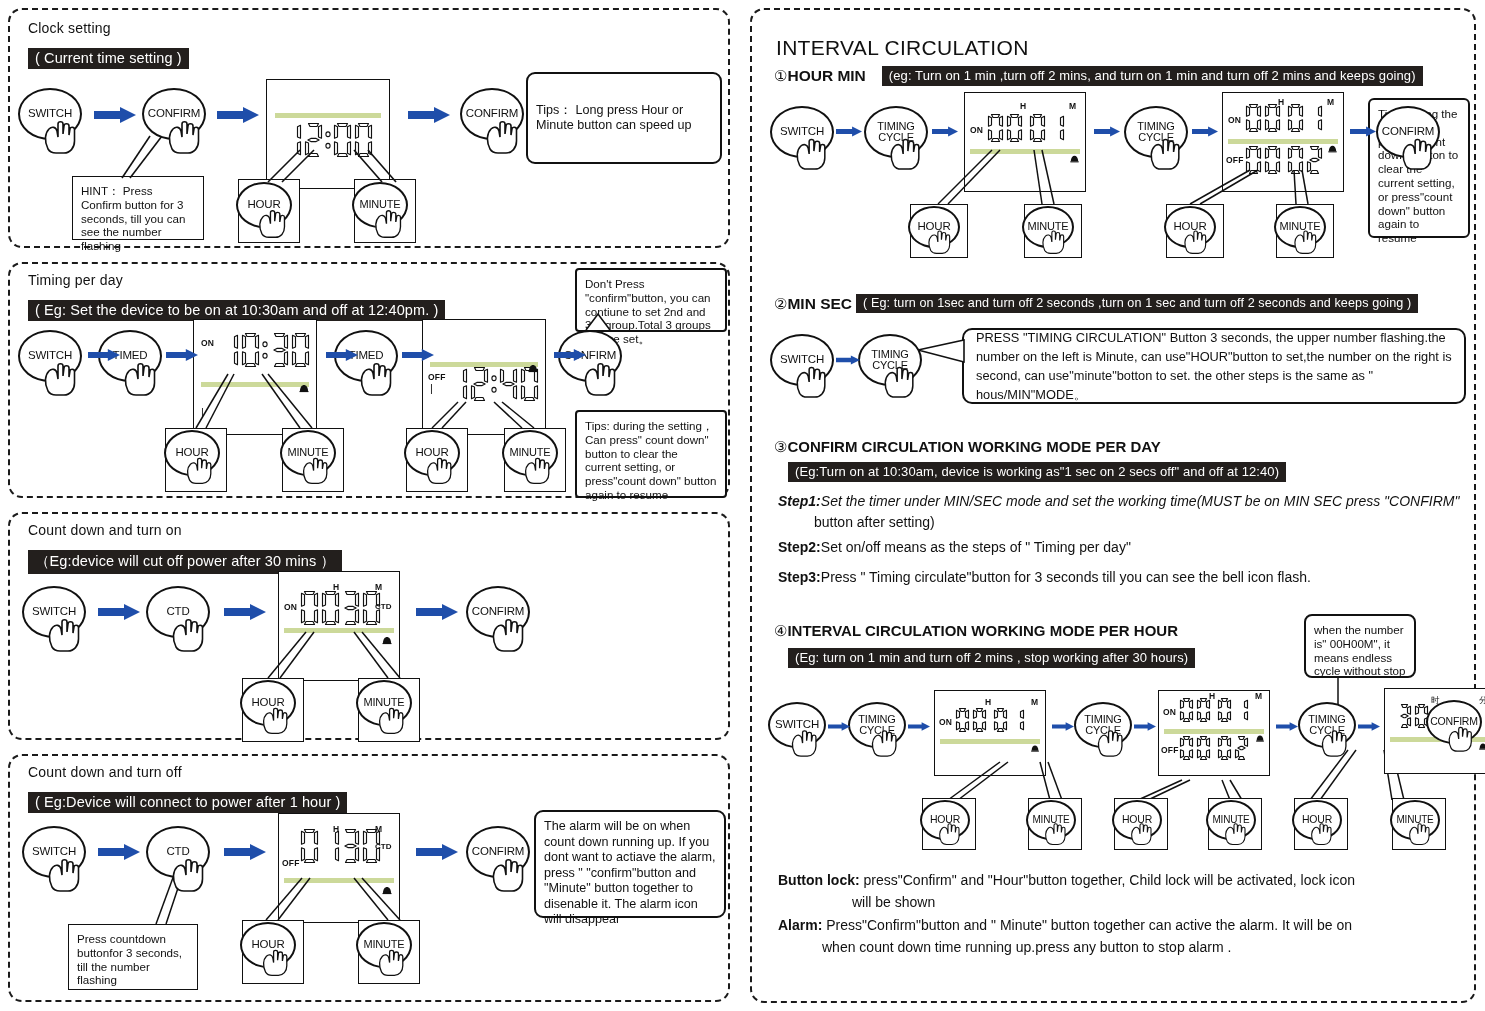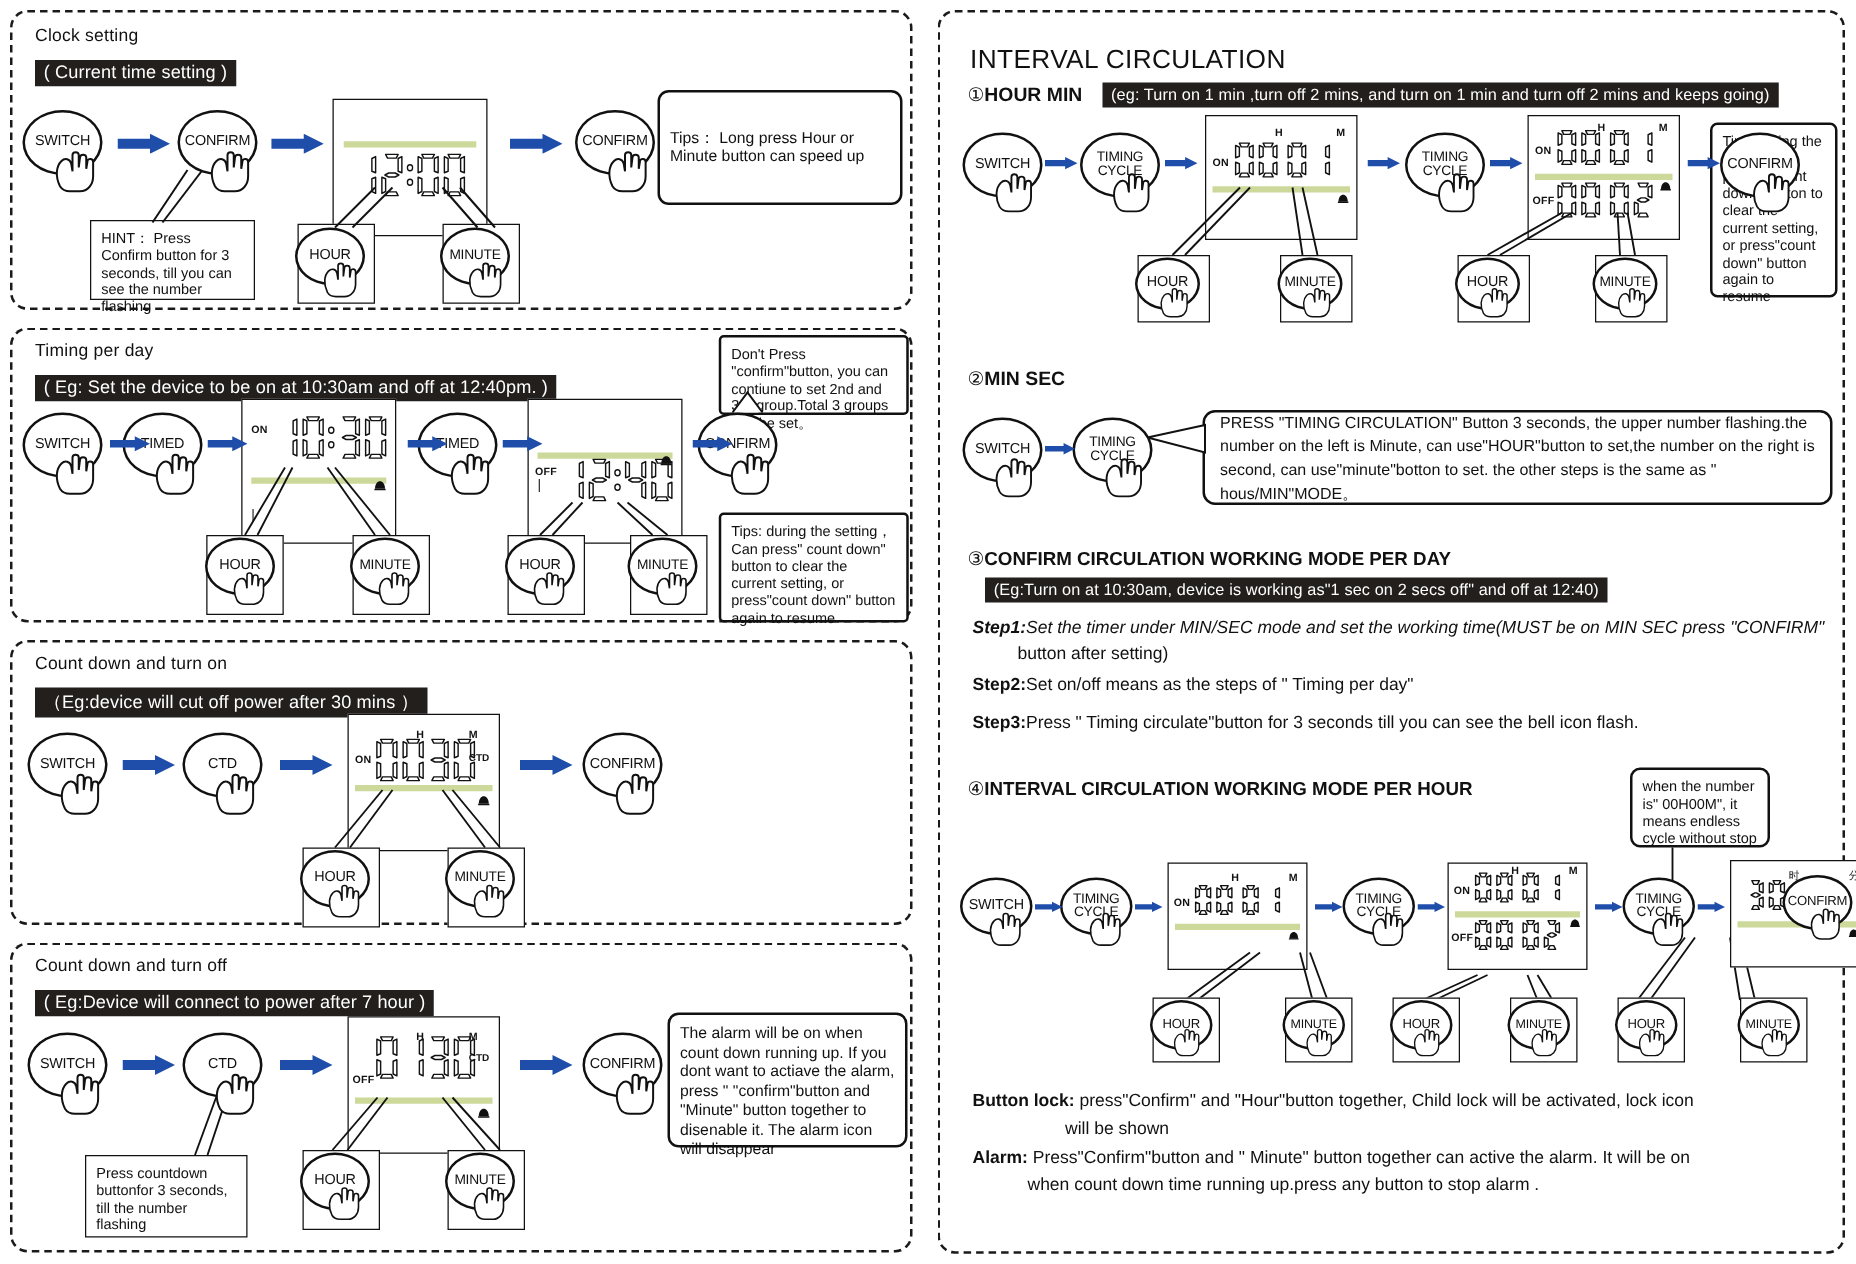--- a/index.html
+++ b/index.html
@@ -569,21 +569,21 @@
     <svg class="leaders" width="722" height="228">
       <path d="M296,118 L258,164" stroke="#111" stroke-width="1.5" fill="none"></path>
       <path d="M304,118 L270,164" stroke="#111" stroke-width="1.5" fill="none"></path>
       <path d="M344,118 L378,164" stroke="#111" stroke-width="1.5" fill="none"></path>
       <path d="M352,118 L390,164" stroke="#111" stroke-width="1.5" fill="none"></path>
     </svg>
   </div>
 
   <div class="panel" style="left:8px;top:754px;width:722px;height:248px;">
     <div class="sec-title" style="position:absolute;left:18px;top:8px;">Count down and turn off</div>
-    <div class="sec-sub" style="position:absolute;left:18px;top:36px;">(  Eg:Device will connect to power after 7 hour )</div>
+    <div class="sec-sub" style="position:absolute;left:18px;top:36px;">(  Eg:Device will connect to power after 1 hour )</div>
 
     <div class="btn" style="left:12px;top:70px;">
       <div class="ellipse">
             <span class="lbl">SWITCH</span>
           </div>
       <div class="hand"><svg width="42" height="40" viewBox="0 0 42 40">
               <path d="M8,34 C4,26 5,18 9,14 C12,11 16,12 17,16 L18,22 L18,9 C18,6 23,6 23,9 L23,19 L24,11 C24,8 29,8 29,11 L29,20 L30,14 C30,11.5 34.5,11.5 34.5,14.5 L34.5,26 C34.5,33 30,38 24,38 L16,38 C12,38 9.5,36.5 8,34 Z" fill="#fff" stroke="#111" stroke-width="1.6"></path>
             </svg></div>
     </div>
     <div class="arrow" style="left:88px;top:88px;"><svg width="42" height="16" viewBox="0 0 42 16">
@@ -912,20 +912,21 @@
       <div class="ellipse" style="width:52px;height:42px;">
             <span class="lbl two">MINUTE</span>
           </div>
       <div class="hand" style="left:17px;top:20px;"><svg width="30" height="29" viewBox="0 0 42 40">
               <path d="M8,34 C4,26 5,18 9,14 C12,11 16,12 17,16 L18,22 L18,9 C18,6 23,6 23,9 L23,19 L24,11 C24,8 29,8 29,11 L29,20 L30,14 C30,11.5 34.5,11.5 34.5,14.5 L34.5,26 C34.5,33 30,38 24,38 L16,38 C12,38 9.5,36.5 8,34 Z" fill="#fff" stroke="#111" stroke-width="1.6"></path>
             </svg></div>
     </div>
 
     <div style="position:absolute;left:22px;top:284px;display:flex;align-items:center;gap:4px;">
       <span class="num-hdr"><span class="circ">②</span><span>MIN SEC</span></span>
+      <span class="sec-sub" style="font-size:12.6px;">( Eg: turn on 1sec and turn off 2 seconds ,turn on 1 sec and turn off 2 seconds and keeps going )</span>
     </div>
 
     <div class="btn" style="left:18px;top:324px;">
       <div class="ellipse">
             <span class="lbl">SWITCH</span>
           </div>
       <div class="hand"><svg width="40" height="38" viewBox="0 0 42 40">
               <path d="M8,34 C4,26 5,18 9,14 C12,11 16,12 17,16 L18,22 L18,9 C18,6 23,6 23,9 L23,19 L24,11 C24,8 29,8 29,11 L29,20 L30,14 C30,11.5 34.5,11.5 34.5,14.5 L34.5,26 C34.5,33 30,38 24,38 L16,38 C12,38 9.5,36.5 8,34 Z" fill="#fff" stroke="#111" stroke-width="1.6"></path>
             </svg></div>
     </div>
@@ -981,20 +982,21 @@
       <span>button after setting)</span>
     </div>
     <div class="steptext" style="left:26px;top:528px;width:690px;">
       <b>Step2:</b><span>Set on/off means as the steps of " Timing per day"</span>
     </div>
     <div class="steptext" style="left:26px;top:558px;width:690px;">
       <b>Step3:</b><span>Press " Timing circulate"button for 3 seconds till you can see the bell icon flash.</span>
     </div>
 
     <div class="num-hdr" style="position:absolute;left:22px;top:612px;font-size:15px;"><span class="circ">④</span><span>INTERVAL CIRCULATION  WORKING MODE PER HOUR</span></div>
+    <div class="sec-sub" style="position:absolute;left:36px;top:638px;font-size:13px;">(Eg: turn on 1 min and turn off 2 mins , stop working after 30 hours)</div>
 
     <div class="tipbox small" style="left:552px;top:604px;width:112px;height:64px;border-radius:8px;">
       <span>when the  number is" 00H00M", it means endless cycle without stop</span>
     </div>
 
     <div class="btn small" style="left:16px;top:692px;width:58px;height:46px;">
       <div class="ellipse" style="width:58px;height:46px;">
             <span class="lbl">SWITCH</span>
           </div>
       <div class="hand" style="left:20px;top:23px;"><svg width="34" height="33" viewBox="0 0 42 40">

